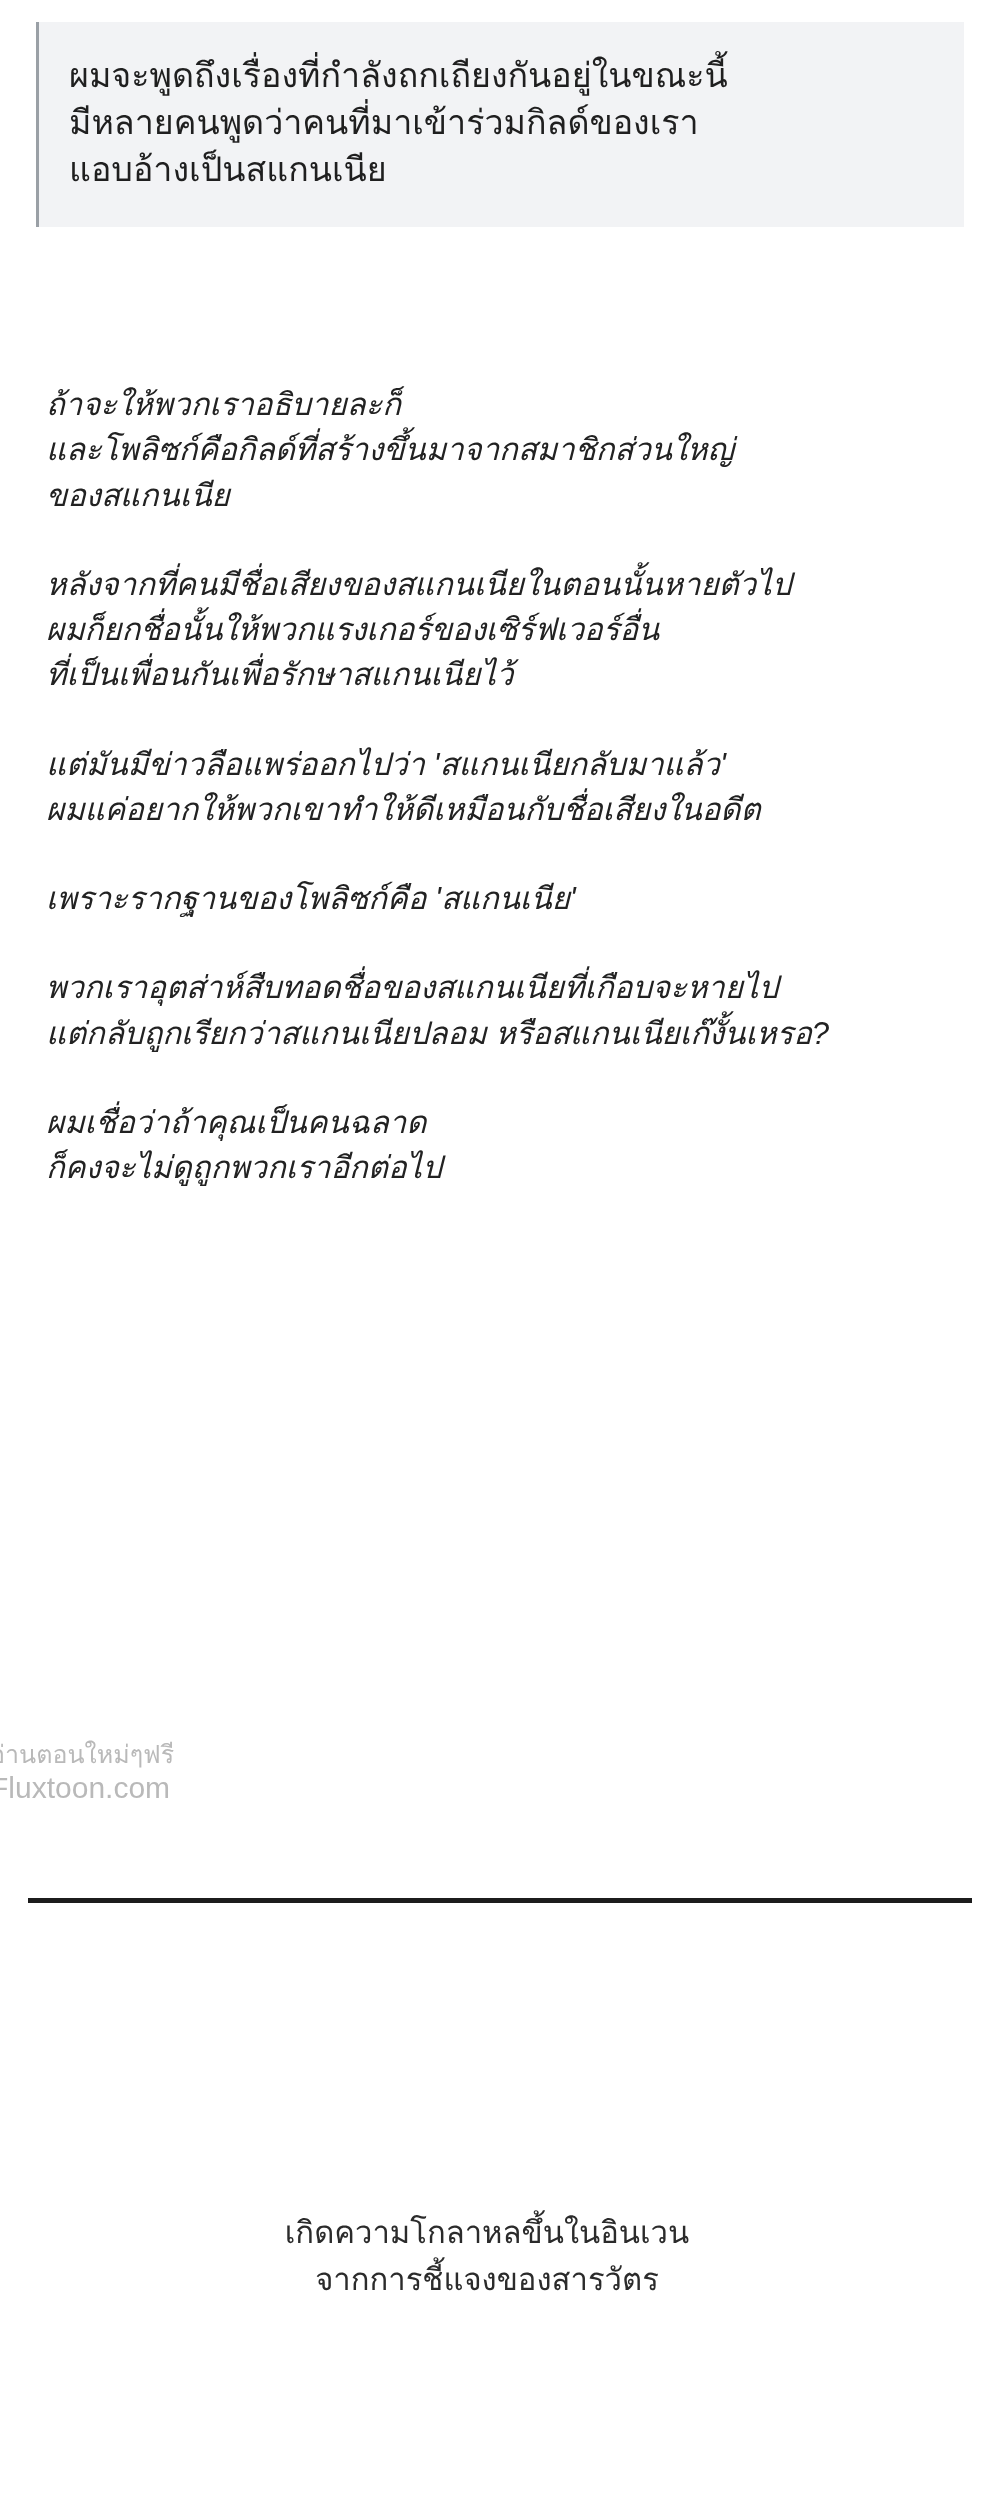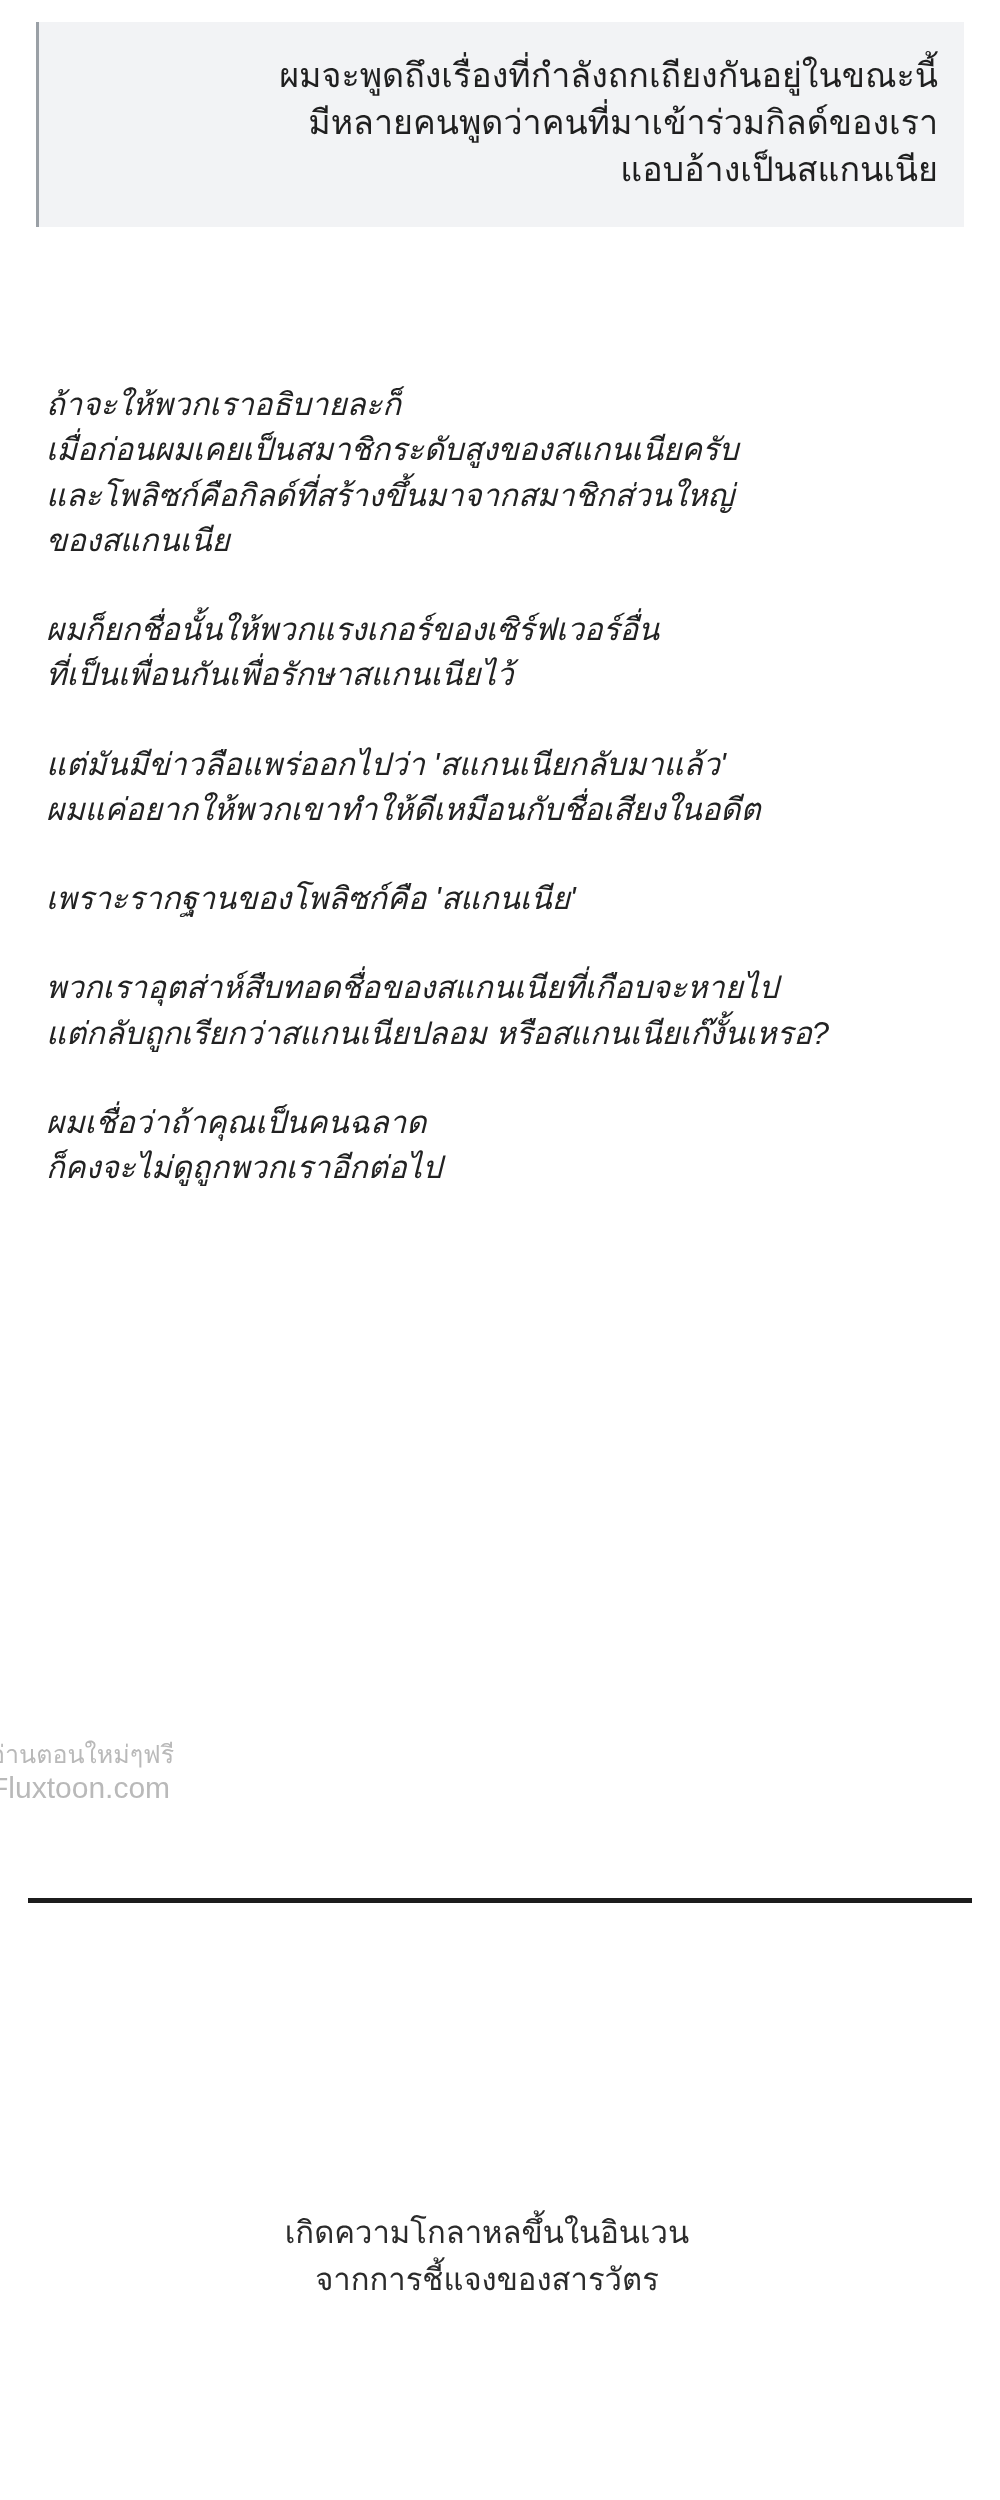--- a/index.html
+++ b/index.html
@@ -32,21 +32,20 @@
     box-sizing: border-box;
     background: #f2f3f5;
     border-left: 3px solid #9aa0a6;
     padding: 30px 26px 34px 30px;
   }
   .quote-line {
     font-size: 34px;
     line-height: 1.38;
     color: #1f1f1f;
     white-space: pre;
-    text-align: right;
   }
 
   
   .body-text {
     position: absolute;
     left: 46px;
     top: 382px;
     width: 920px;
     font-style: italic;
   }
@@ -116,26 +115,26 @@
   <div class="quote-block">
     <div class="quote-line">ผมจะพูดถึงเรื่องที่กำลังถกเถียงกันอยู่ในขณะนี้</div>
     <div class="quote-line">มีหลายคนพูดว่าคนที่มาเข้าร่วมกิลด์ของเรา</div>
     <div class="quote-line">แอบอ้างเป็นสแกนเนีย</div>
   </div>
 
   <div class="body-text">
 
     <div class="para">
       <div class="line">ถ้าจะให้พวกเราอธิบายละก็</div>
-      <div class="line">เมื่อก่อนผมเคยเป็นสมาชิกระดับสูงของสแกนเนียครับ</div>
       <div class="line">และโพลิซก์คือกิลด์ที่สร้างขึ้นมาจากสมาชิกส่วนใหญ่</div>
       <div class="line">ของสแกนเนีย</div>
     </div>
 
     <div class="para">
+      <div class="line">หลังจากที่คนมีชื่อเสียงของสแกนเนียในตอนนั้นหายตัวไป</div>
       <div class="line">ผมก็ยกชื่อนั้นให้พวกแรงเกอร์ของเซิร์ฟเวอร์อื่น</div>
       <div class="line">ที่เป็นเพื่อนกันเพื่อรักษาสแกนเนียไว้</div>
     </div>
 
     <div class="para">
       <div class="line">แต่มันมีข่าวลือแพร่ออกไปว่า 'สแกนเนียกลับมาแล้ว'</div>
       <div class="line">ผมแค่อยากให้พวกเขาทำให้ดีเหมือนกับชื่อเสียงในอดีต</div>
     </div>
 
     <div class="para">

